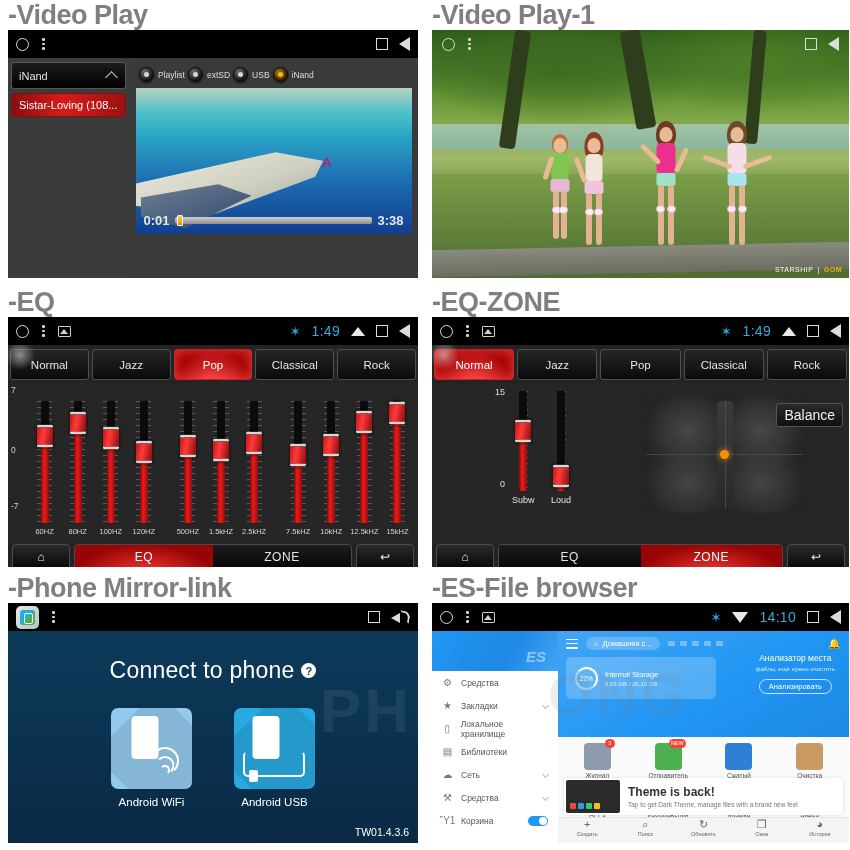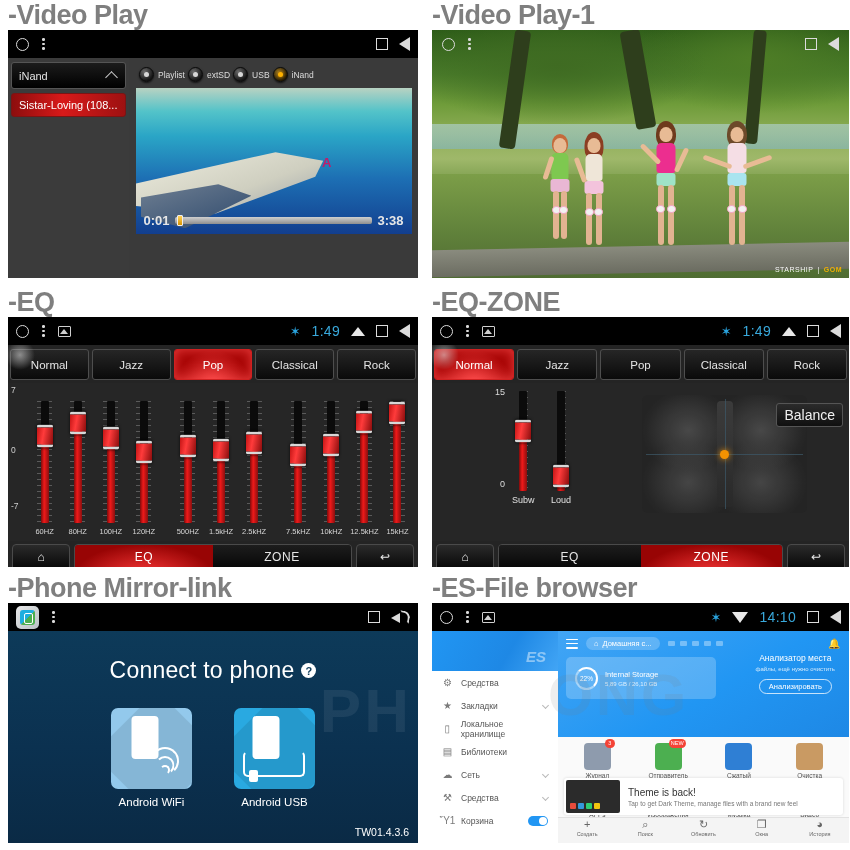--- a/index.html
+++ b/index.html
@@ -299,21 +299,21 @@
   .es-app .box { width: 27px; height: 27px; border-radius: 4px; margin: 0 auto; position: relative; }
   .es-app .nm { font-size: 6.5px; color: #555; margin-top: 2px; }
   .badge { position: absolute; right: -4px; top: -4px; min-width: 10px; height: 9px; background: #f44336;
     border-radius: 5px; color: #fff; font-size: 5.5px; line-height: 9px; padding: 0 2px; }
   .es-banner { position: absolute; left: 6px; right: 6px; bottom: 28px; height: 37px; background: #fff;
     border-radius: 3px; display: flex; align-items: center; gap: 8px; box-shadow: 0 0 3px rgba(0,0,0,.14); }
   .es-banner .thumb2 { width: 54px; height: 33px; margin-left: 2px; background: #2b2b2b; border-radius: 2px;
     position: relative; overflow:hidden; }
   .es-banner .thumb2 .row { position: absolute; left: 4px; bottom: 4px; display: flex; gap: 2px; }
   .es-banner .thumb2 .row b { width: 6px; height: 6px; display: block; border-radius: 1px; }
-  .es-banner .b1 { font-size: 10px; font-weight: normal; color: #333; }
+  .es-banner .b1 { font-size: 12px; font-weight: bold; color: #333; }
   .es-banner .b2 { font-size: 6.5px; color: #777; margin-top: 2px; }
   .es-bottom { position: absolute; left: 0; right: 0; bottom: 0; height: 26px; background: #f4f4f4;
     border-top: 1px solid #e2e2e2; display: flex; }
   .es-bi { flex: 1; text-align: center; color: #666; }
   .es-bi .g { font-size: 11px; line-height: 12px; }
   .es-bi .n { font-size: 5.5px; margin-top: 1px; }
   .es-wm { position: absolute; left: -10px; top: 30px; font-size: 58px; font-weight: bold;
     color: rgba(120,120,120,.13); letter-spacing: 3px; z-index: 2; pointer-events: none; }
 </style>
 </head>

